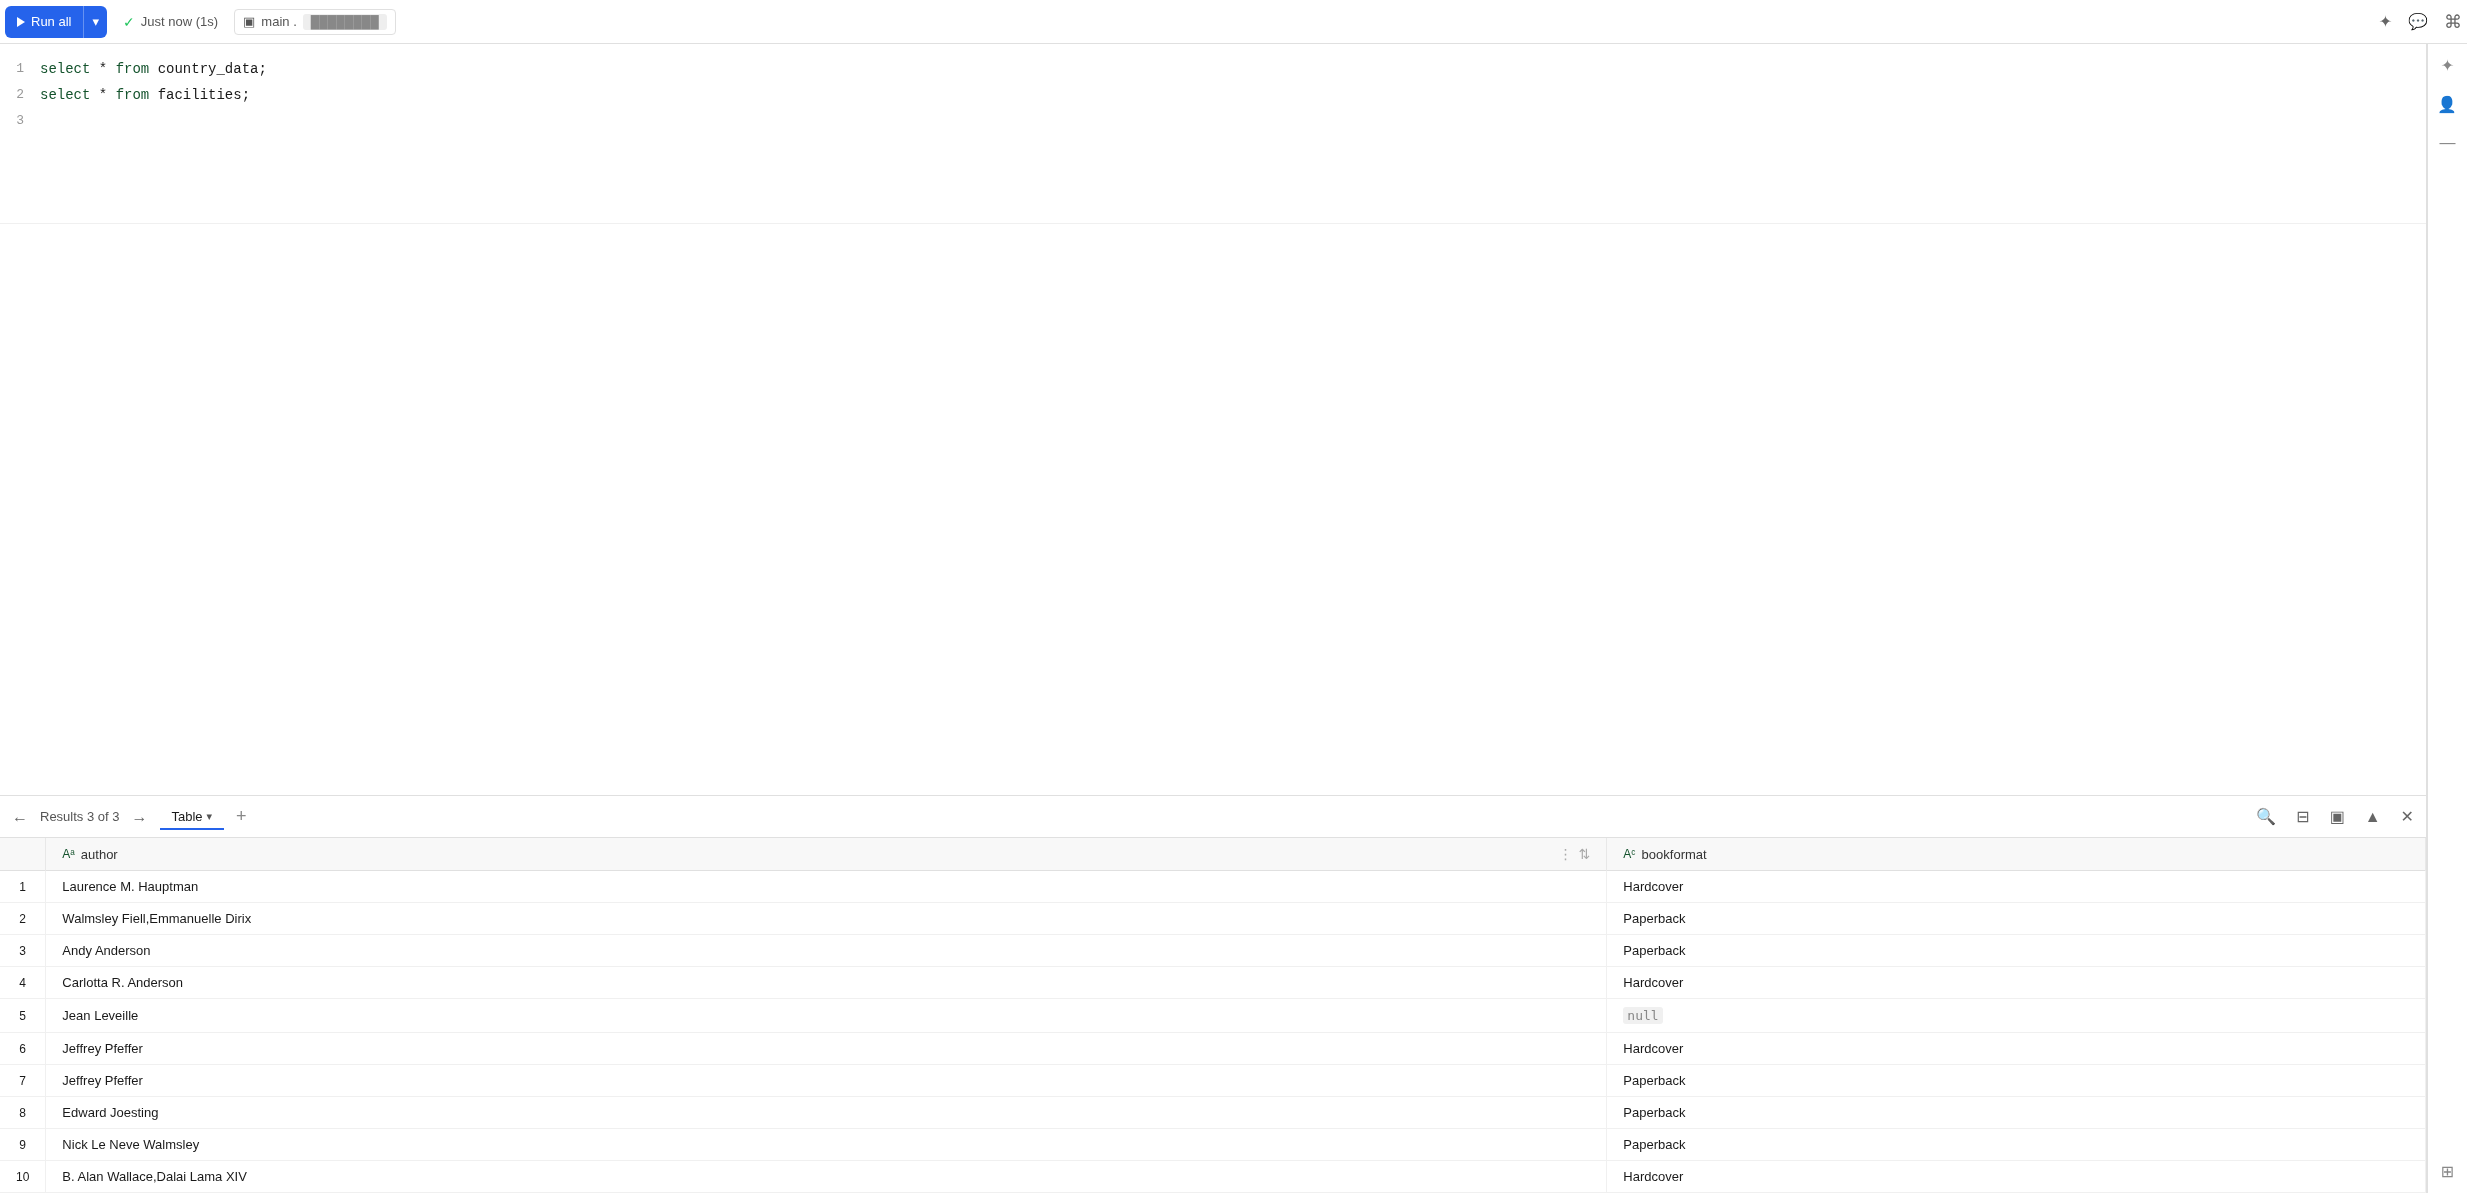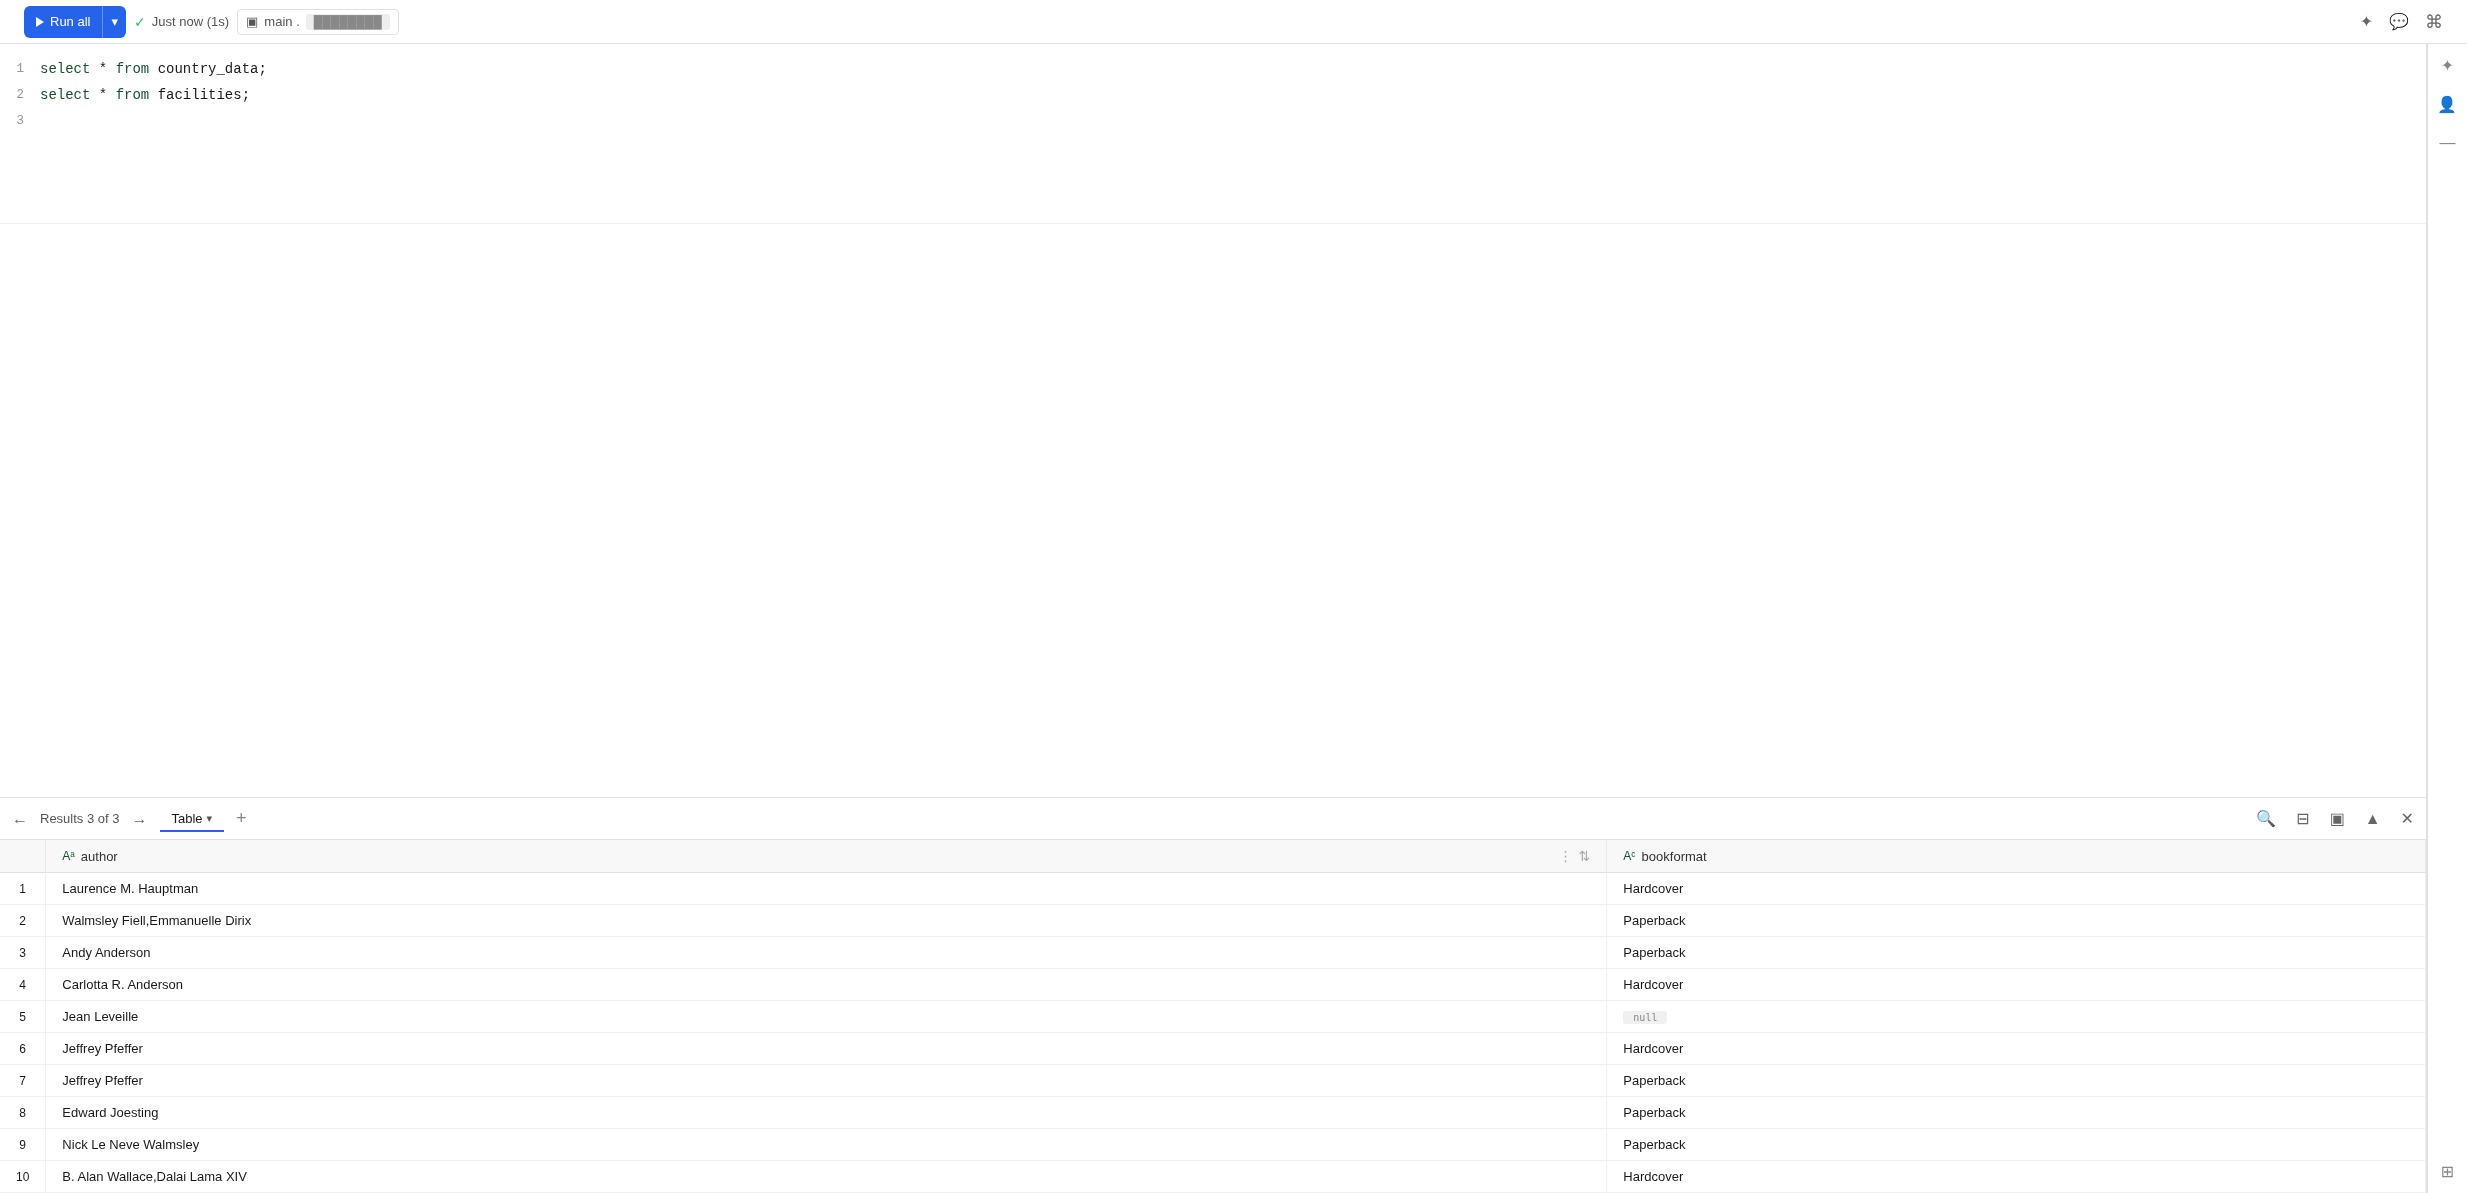--- a/index.html
+++ b/index.html
@@ -9,23 +9,23 @@
       color: #1a1a1a;
       font-size: 14px;
       height: 100vh;
       overflow: hidden;
     }
 
     
     .toolbar {
       display: flex;
       align-items: center;
-      padding: 6px 24px;
+      padding: 6px 5px;
       border-bottom: 1px solid #e0e0e0;
-      gap: 8px;
+      gap: 16px;
       background: #fff;
       height: 44px;
     }
     .run-all-btn {
       display: flex;
       align-items: center;
       background: #2563eb;
       color: #fff;
       border: none;
       border-radius: 6px;
@@ -291,22 +291,22 @@
       width: 40px;
       color: #999;
       text-align: center;
       font-size: 12px;
       user-select: none;
     }
     .null-badge {
       display: inline-block;
       background: #f0f0f0;
       color: #888;
-      font-size: 10px;
-      padding: 1px 10px;
+      font-size: 13px;
+      padding: 1px 4px;
       border-radius: 3px;
       font-family: monospace;
     }
     .cursor-blink {
       display: inline-block;
       width: 2px;
       height: 14px;
       background: #1a1a1a;
       vertical-align: middle;
       animation: blink 1s step-end infinite;

